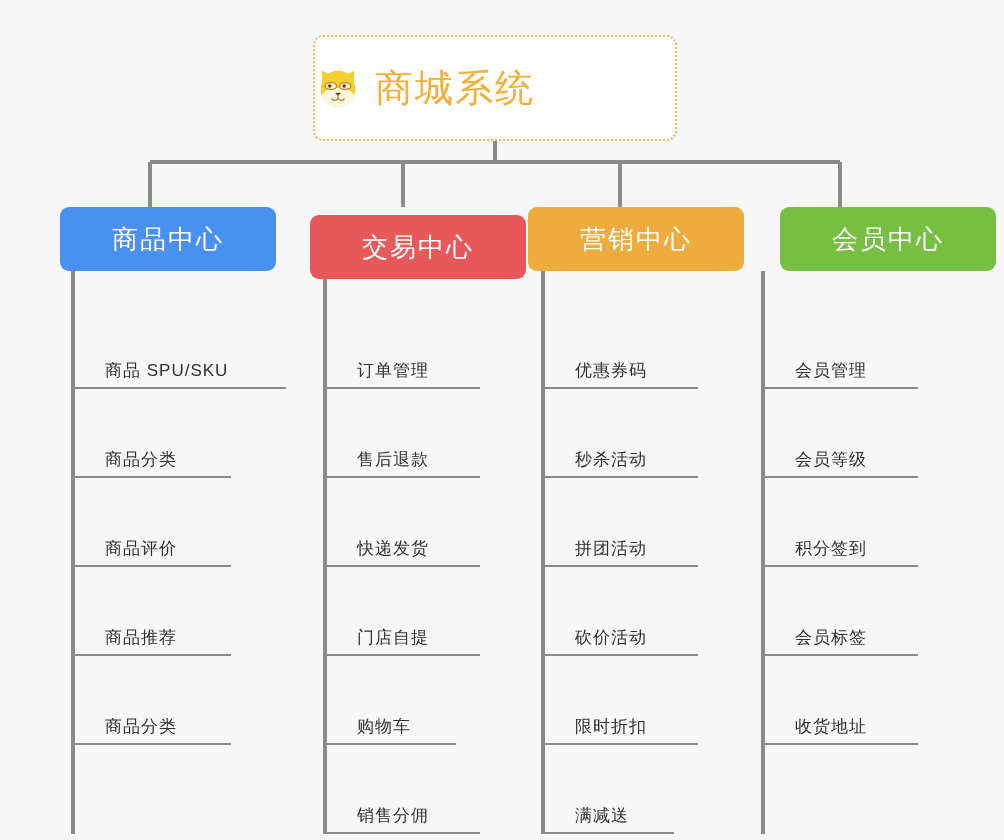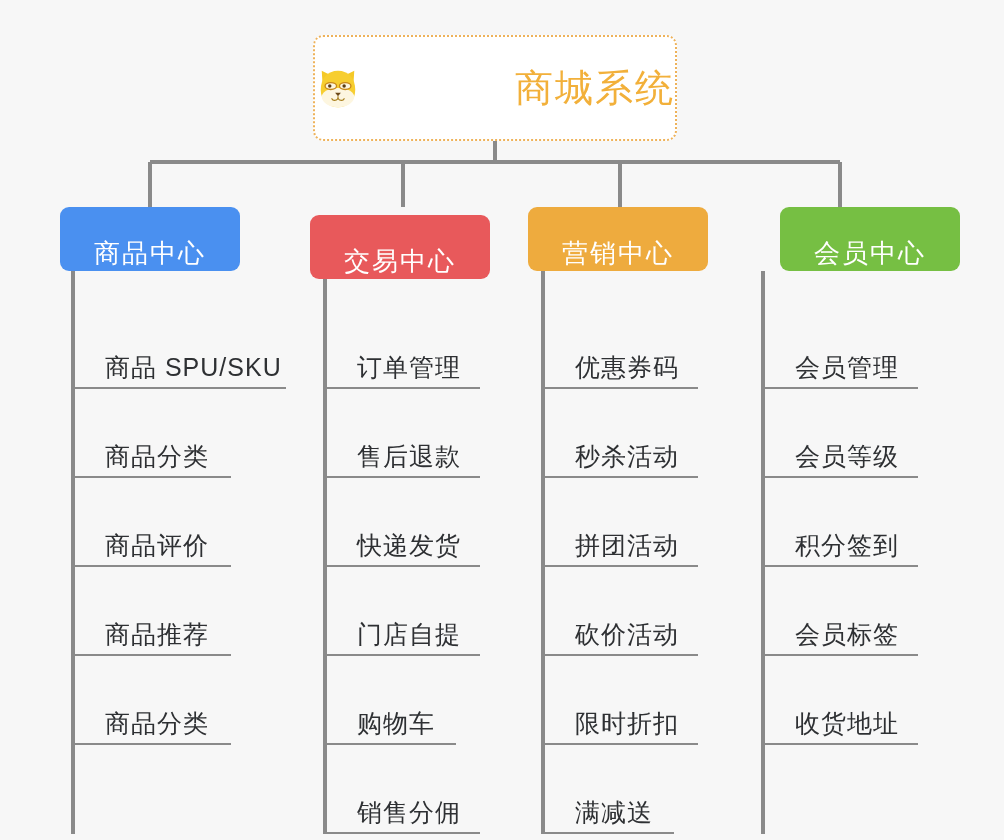--- a/index.html
+++ b/index.html
@@ -29,21 +29,21 @@
     left: 313px;
     top: 35px;
     width: 364px;
     height: 106px;
     box-sizing: border-box;
     background: #ffffff;
     border: 2px dotted #eeb25a;
     border-radius: 10px;
     display: flex;
     align-items: center;
-    justify-content: space-between;
+    justify-content: flex-start;
     gap: 14px;
   }
   #root-title {
     font-size: 38px;
     color: #f2b03a;
     letter-spacing: 2px;
     line-height: 1;
     white-space: nowrap;
   }
   #root-icon {
@@ -58,25 +58,25 @@
     position: absolute;
     left: 0; top: 0;
     width: 1004px;
     height: 840px;
     pointer-events: none;
   }
 
   
   .cat-box {
     position: absolute;
-    width: 180px;
+    width: 216px;
     height: 64px;
     border-radius: 9px;
     display: flex;
-    align-items: flex-end;
+    align-items: center;
     justify-content: center;
     color: #ffffff;
     font-size: 26px;
     letter-spacing: 2px;
     box-sizing: border-box;
   }
 
   
   .leaf-col {
     position: absolute;
@@ -85,21 +85,21 @@
   }
   .leaf-item {
     position: relative;
     height: 89px;
     box-sizing: border-box;
   }
   .leaf-label {
     position: absolute;
     left: 32px;
     bottom: 8px;
-    font-size: 25px;
+    font-size: 17px;
     color: #2e3033;
     white-space: nowrap;
     letter-spacing: 1px;
     line-height: 1.1;
   }
   .leaf-underline {
     position: absolute;
     left: 0;
     bottom: 0;
     height: 2px;

